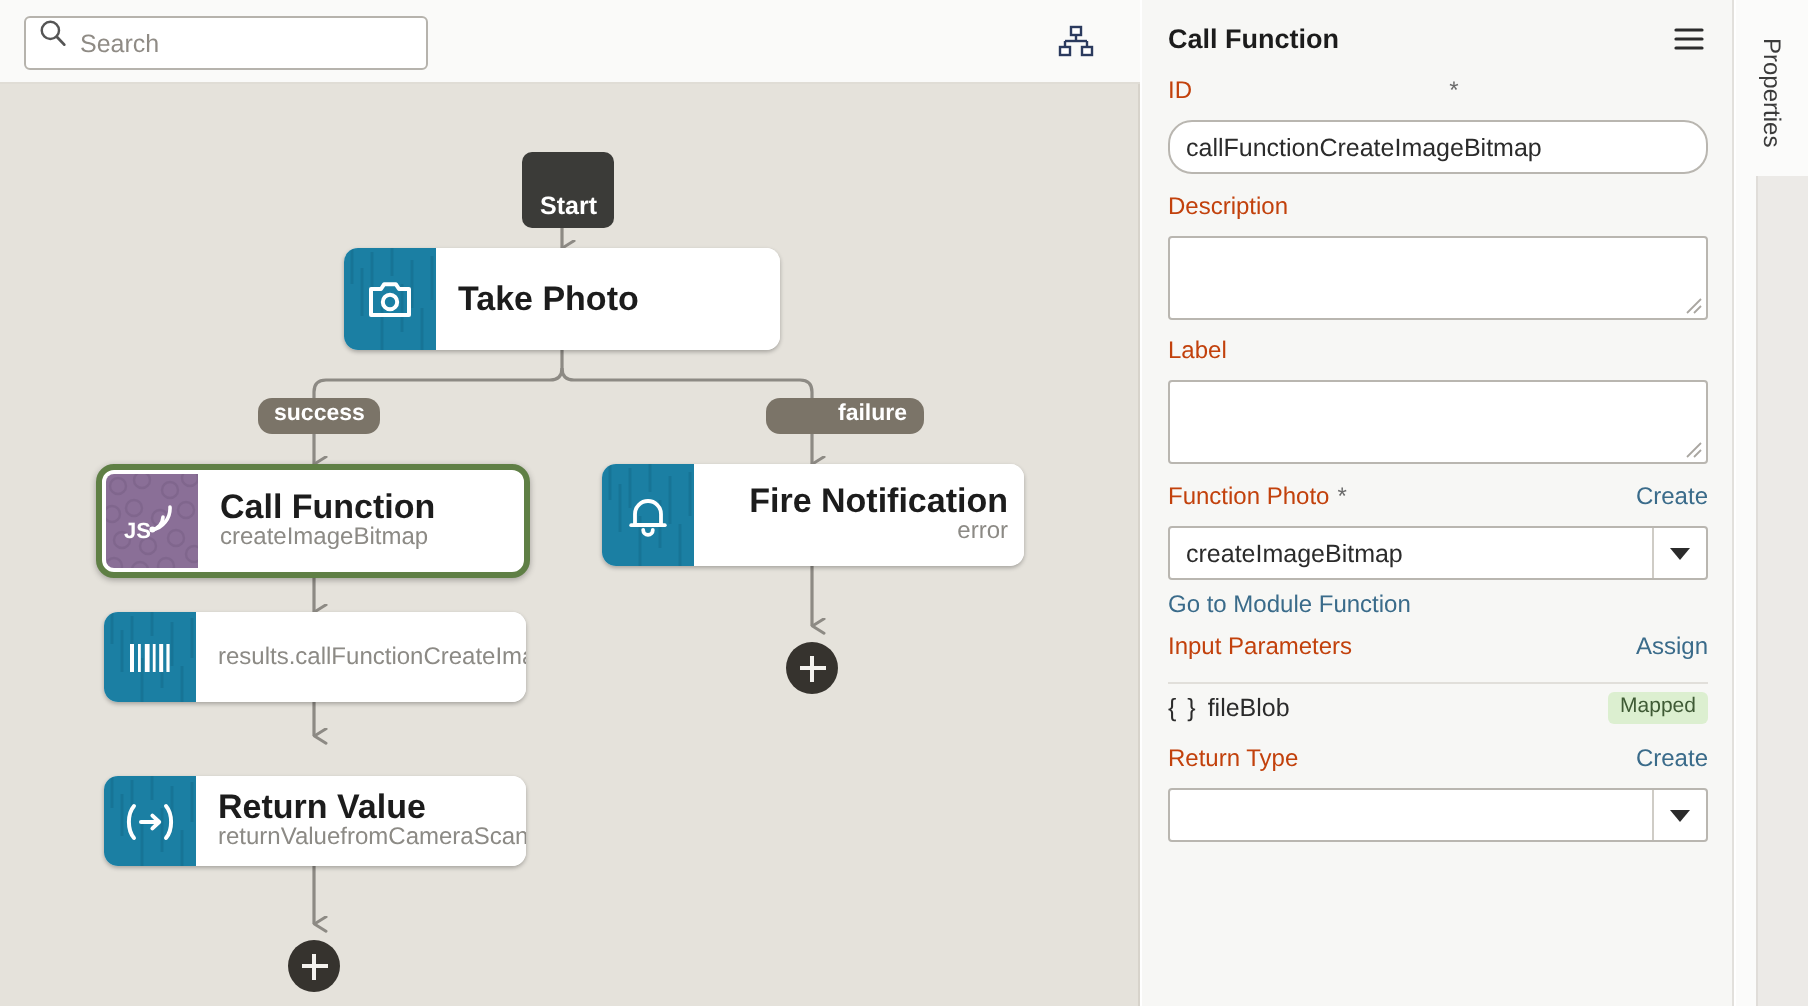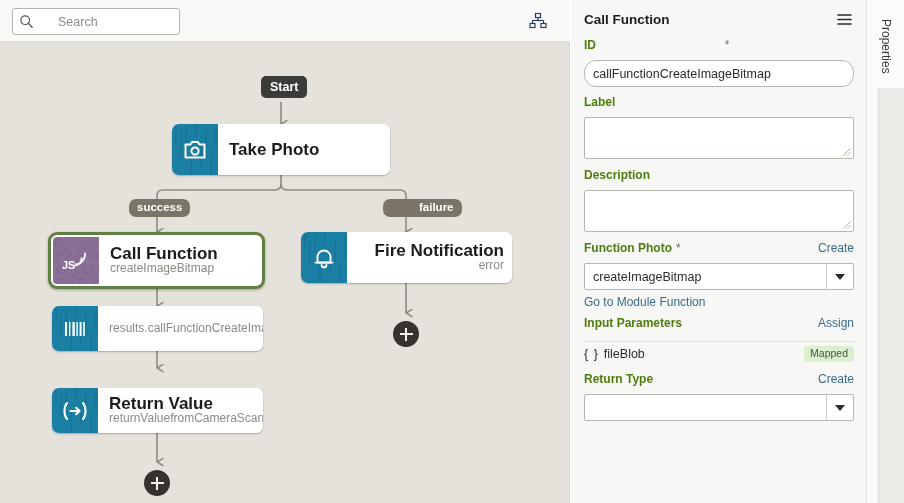--- a/index.html
+++ b/index.html
@@ -21,27 +21,26 @@
     border-right: 1px solid #d7d3cb;
   }
   #canvas-toolbar {
     position: absolute; left: 0; top: 0;
     width: 570px; height: 42px;
     background: #fafaf9;
     border-bottom: 1px solid #e0ddd6;
   }
   #search-box {
     position: absolute; left: 12px; top: 8px;
-    width: 168px; height: 27px;
+    width: 202px; height: 27px;
     background: #ffffff;
     border: 1px solid #b6b3ad;
     border-radius: 3px;
-    display: flex; align-items: center;
+    display: flex; 
     padding: 0 6px;
-    gap: 18px;
   }
   #search-box .mag {
     width: 15px; height: 15px; flex: 0 0 15px;
     margin-right: 6px;
   }
   #search-input {
     border: 0; outline: none; background: transparent;
     font-family: "Liberation Sans", sans-serif;
     font-size: 12.5px; color: #2b2b2b;
     width: 100%; padding: 0;
@@ -66,21 +65,21 @@
   }
 
   
   .start-pill {
     position: absolute;
     background: #3b3b38;
     color: #ffffff;
     font-size: 12.5px;
     font-weight: bold;
     border-radius: 5px;
-    padding: 4px 9px 4px 9px;
+    padding: 20px 9px 4px 9px;
     line-height: 14px;
     white-space: nowrap;
   }
 
   
   .edge-badge {
     position: absolute;
     background: #7b7468;
     color: #ffffff;
     font-size: 11.5px;
@@ -185,23 +184,22 @@
     position: absolute; left: 0; top: 38px;
     width: 296px; height: 465px;
     padding: 0 13px;
   }
   .fld { margin-bottom: 0; }
   .fld-label-row {
     display: flex; align-items: baseline;
     height: 22px;
   }
   .fld-label {
-    font-size: 12px; color: #4d7c0f;
+    font-size: 12px; color: #c2410c;
     flex: 1 1 auto;
-    font-weight: bold;
   }
   .req { color: #6b6b6b; font-size: 12px; margin-left: 4px; }
   .fld-action {
     font-size: 12px; color: #3a6b8a; cursor: pointer;
   }
   .txtinput {
     width: 100%; height: 27px;
     background: #ffffff;
     border: 1px solid #b9b6b0;
     border-radius: 12px;
@@ -538,37 +536,37 @@
 
       <div class="fld">
         <div class="fld-label-row">
           <span class="fld-label">ID</span>
           <span class="req">*</span>
           <span style="flex:1 1 auto"></span>
         </div>
         <input class="txtinput" type="text" value="callFunctionCreateImageBitmap" style="">
       </div>
 
-      <div class="fld" style="margin-top:8px;">
+      <div class="fld" style="margin-top:9px;">
         <div class="fld-label-row">
-          <span class="fld-label">Label</span>
+          <span class="fld-label">Description</span>
         </div>
         <div class="txtarea">
           <svg class="grip" viewBox="0 0 9 9">
             <g stroke="#a9a6a0" stroke-width="0.9">
               <line x1="8.5" y1="1.5" x2="1.5" y2="8.5"></line>
               <line x1="8.5" y1="5" x2="5" y2="8.5"></line>
             </g>
           </svg>
         </div>
       </div>
 
-      <div class="fld" style="margin-top:9px;">
+      <div class="fld" style="margin-top:8px;">
         <div class="fld-label-row">
-          <span class="fld-label">Description</span>
+          <span class="fld-label">Label</span>
         </div>
         <div class="txtarea">
           <svg class="grip" viewBox="0 0 9 9">
             <g stroke="#a9a6a0" stroke-width="0.9">
               <line x1="8.5" y1="1.5" x2="1.5" y2="8.5"></line>
               <line x1="8.5" y1="5" x2="5" y2="8.5"></line>
             </g>
           </svg>
         </div>
       </div>

